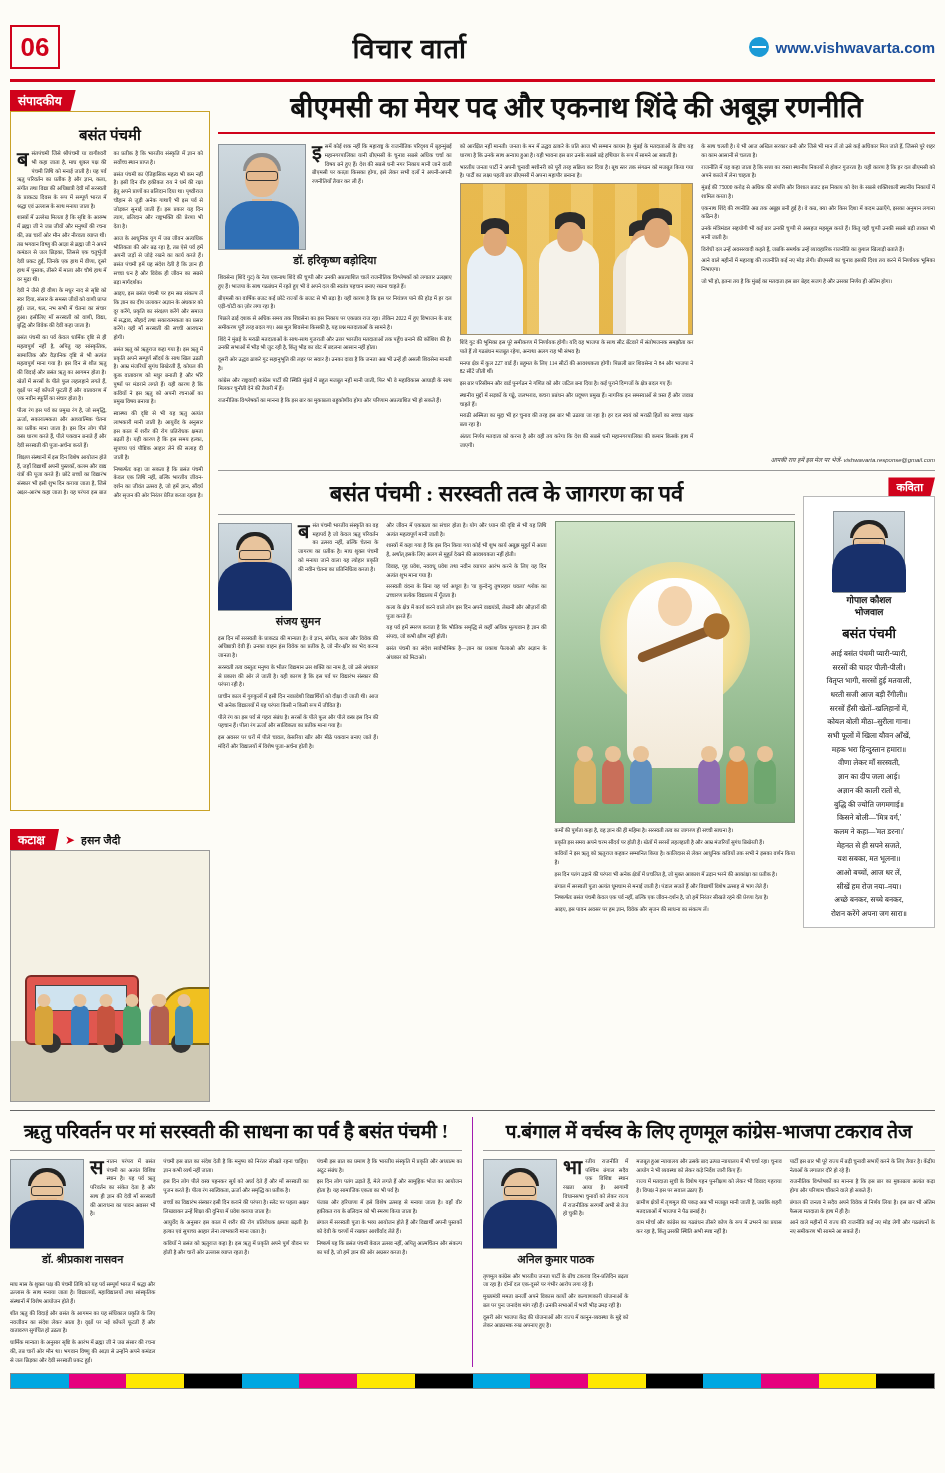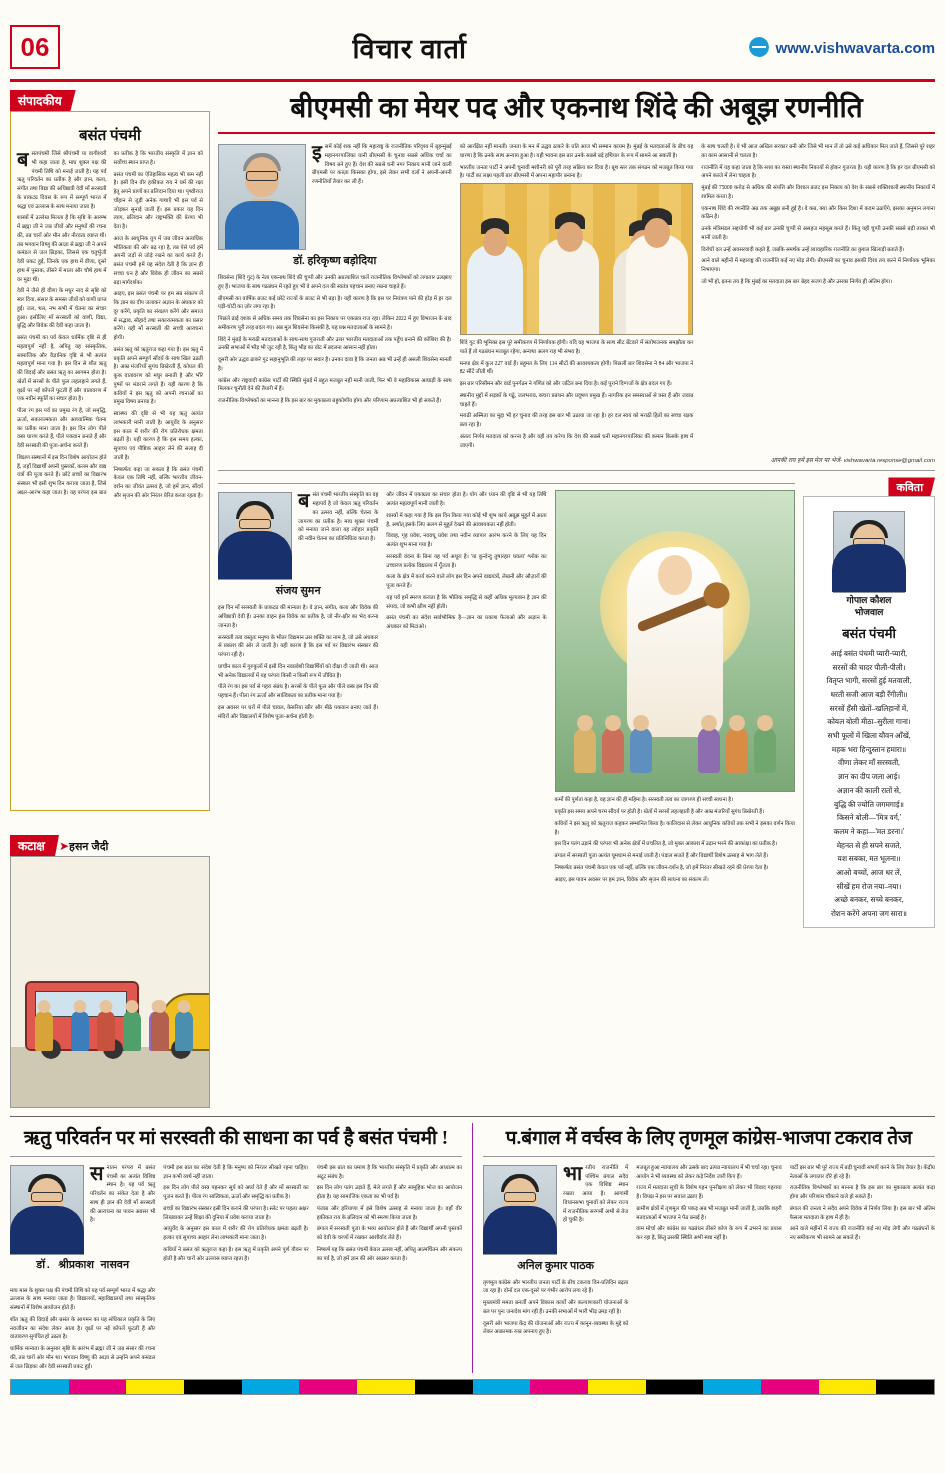--- a/index.html
+++ b/index.html
@@ -168,21 +168,21 @@
           <p>बसंत पंचमी का ऐतिहासिक महत्व भी कम नहीं है। इसी दिन वीर हकीकत राय ने धर्म की रक्षा हेतु अपने प्राणों का बलिदान दिया था। पृथ्वीराज चौहान से जुड़ी अनेक गाथाएँ भी इस पर्व से जोड़कर सुनाई जाती हैं। इस प्रकार यह दिन त्याग, बलिदान और राष्ट्रभक्ति की प्रेरणा भी देता है।</p>
           <p>आज के आधुनिक युग में जब जीवन अत्यधिक भौतिकता की ओर बढ़ रहा है, तब ऐसे पर्व हमें अपनी जड़ों से जोड़े रखने का कार्य करते हैं। बसंत पंचमी हमें यह संदेश देती है कि ज्ञान ही सच्चा धन है और विवेक ही जीवन का सबसे बड़ा मार्गदर्शक।</p>
           <p>आइए, इस बसंत पंचमी पर हम सब संकल्प लें कि ज्ञान का दीप जलाकर अज्ञान के अंधकार को दूर करेंगे, प्रकृति का संरक्षण करेंगे और समाज में सद्भाव, सौहार्द तथा सकारात्मकता का प्रसार करेंगे। यही माँ सरस्वती की सच्ची आराधना होगी।</p>
           <p>बसंत ऋतु को ऋतुराज कहा गया है। इस ऋतु में प्रकृति अपने सम्पूर्ण सौंदर्य के साथ खिल उठती है। आम्र मंजरियाँ सुगंध बिखेरती हैं, कोयल की कूक वातावरण को मधुर बनाती है और भौंरे पुष्पों पर मंडराने लगते हैं। यही कारण है कि कवियों ने इस ऋतु को अपनी रचनाओं का प्रमुख विषय बनाया है।</p>
           <p>स्वास्थ्य की दृष्टि से भी यह ऋतु अत्यंत लाभकारी मानी जाती है। आयुर्वेद के अनुसार इस काल में शरीर की रोग प्रतिरोधक क्षमता बढ़ती है। यही कारण है कि इस समय हल्का, सुपाच्य एवं पौष्टिक आहार लेने की सलाह दी जाती है।</p>
           <p>निष्कर्षतः कहा जा सकता है कि बसंत पंचमी केवल एक तिथि नहीं, बल्कि भारतीय जीवन-दर्शन का जीवंत उत्सव है, जो हमें ज्ञान, सौंदर्य और सृजन की ओर निरंतर प्रेरित करता रहता है।</p>
         </div>
       </div>
 
       
-      <div style="margin-top:24px;display:flex;align-items:center;">
+      <div style="margin-top:18px;display:flex;align-items:center;gap:6px;">
         <span class="boxhead">कटाक्ष</span>
         <span style="color:#d0021b;font-size:12px;">➤</span>
         <span style="font-size:11px;font-weight:bold;">हसन जैदी</span>
       </div>
       <div class="cartoon">
         <div class="ct-road"></div>
         <div class="ct-bus">
             <div class="w"></div>
             <div class="ct-wheel" style="left:14px;"></div>
             <div class="ct-wheel" style="right:14px;"></div>
@@ -282,20 +282,21 @@
             </div>
           </div>
         </div>
         <div class="mailline">आपकी राय हमें इस मेल पर भेजें- vishwavarta.response@gmail.com</div>
       </div>
 
       <div class="rule"></div>
 
       <div class="flexrow">
         <div style="flex:1;">
+          <div class="sechead">बसंत पंचमी : सरस्वती तत्व के जागरण का पर्व</div>
           <div class="rule"></div>
           <div class="flexrow">
             <div style="flex:1;">
               <div class="portrait portrait2" style="width:72px;height:86px;">
                 <div class="p-hair"></div>
                   <div class="p-head"></div>
                   <div class="p-glass"></div>
                 <div class="p-collar"></div>
                   <div class="p-body"></div>
               </div>
@@ -411,21 +412,21 @@
         <div style="flex:1;">
           <div class="portrait portrait2" style="width:72px;height:88px;">
             <div class="p-hair"></div>
               <div class="p-head"></div>
               <div class="p-glass"></div>
             <div class="p-collar"></div>
               <div class="p-body"></div>
           </div>
           <div class="tiny">
             <p class="drop">सनातन परंपरा में बसंत पंचमी का अत्यंत विशिष्ट स्थान है। यह पर्व ऋतु परिवर्तन का संकेत देता है और साथ ही ज्ञान की देवी माँ सरस्वती की आराधना का पावन अवसर भी है।</p>
-            <div class="cap" style="clear:both;margin-bottom:11px;font-family:Liberation Mono, monospace;">डॉ. श्रीप्रकाश नासवन</div>
+            <div class="cap" style="clear:both;margin-bottom:11px;">डॉ. श्रीप्रकाश नासवन</div>
             <p>माघ मास के शुक्ल पक्ष की पंचमी तिथि को यह पर्व सम्पूर्ण भारत में श्रद्धा और उल्लास के साथ मनाया जाता है। विद्यालयों, महाविद्यालयों तथा सांस्कृतिक संस्थानों में विशेष आयोजन होते हैं।</p>
             <p>शीत ऋतु की विदाई और बसंत के आगमन का यह संधिकाल प्रकृति के लिए नवजीवन का संदेश लेकर आता है। वृक्षों पर नई कोंपलें फूटती हैं और वातावरण सुगंधित हो उठता है।</p>
             <p>धार्मिक मान्यता के अनुसार सृष्टि के आरंभ में ब्रह्मा जी ने जब संसार की रचना की, तब चारों ओर मौन था। भगवान विष्णु की आज्ञा से उन्होंने अपने कमंडल से जल छिड़का और देवी सरस्वती प्रकट हुईं।</p>
           </div>
         </div>
         <div style="flex:1;">
           <div class="tiny">
             <p>पंचमी इस बात का संदेश देती है कि मनुष्य को निरंतर सीखते रहना चाहिए। ज्ञान कभी व्यर्थ नहीं जाता।</p>
             <p>इस दिन लोग पीले वस्त्र पहनकर सूर्य को अर्घ्य देते हैं और माँ सरस्वती का पूजन करते हैं। पीला रंग सात्विकता, ऊर्जा और समृद्धि का प्रतीक है।</p>
             <p>बच्चों का विद्यारंभ संस्कार इसी दिन कराने की परंपरा है। स्लेट पर पहला अक्षर लिखवाकर उन्हें शिक्षा की दुनिया में प्रवेश कराया जाता है।</p>

